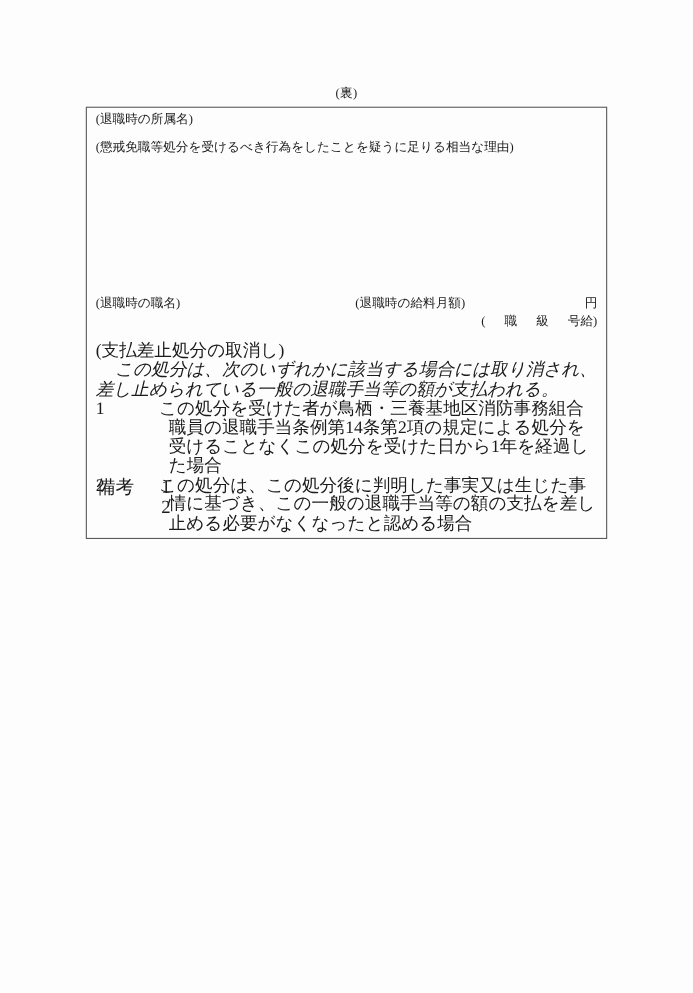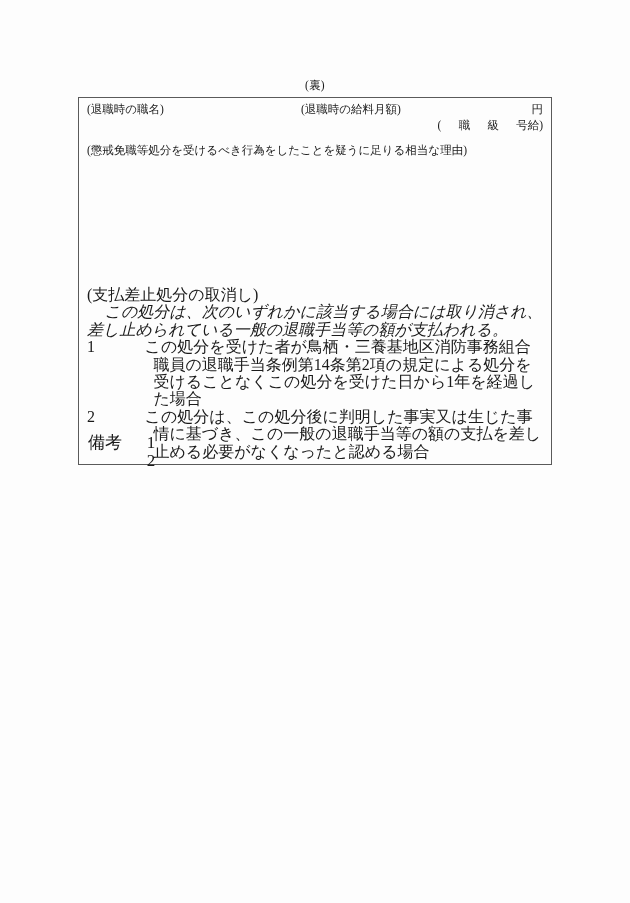--- a/index.html
+++ b/index.html
@@ -171,37 +171,42 @@
 </head>
 <body>
 
 <div class="page">
 
   <div class="side-label">(裏)</div>
 
   <div class="form-table">
     <table>
       <tbody>
+        <tr>
+          <td class="row-div r-affiliation" colspan="2">
+            <div class="cell-pad">(退職時の所属名)</div>
+          </td>
+        </tr>
+
+        <tr>
+          <td class="row-div r-reason" colspan="2">
+            <div class="cell-pad">(懲戒免職等処分を受けるべき行為をしたことを疑うに足りる相当な理由)</div>
+          </td>
+        </tr>
 
         <tr>
           <td class="row-div col-div r-title" style="width:214px">
             <div class="cell-pad">(退職時の職名)</div>
           </td>
           <td class="row-div salary-cell">
             <div class="salary-line1">
               <span>(退職時の給料月額)</span>
               <span>円</span>
             </div>
             <div class="salary-line2">(      職      級      号給)</div>
-          </td>
-        </tr>
-
-        <tr>
-          <td class="row-div r-reason" colspan="2">
-            <div class="cell-pad">(懲戒免職等処分を受けるべき行為をしたことを疑うに足りる相当な理由)</div>
           </td>
         </tr>
 
         <tr>
           <td class="r-cancel" colspan="2">
             <div class="cancel-body">
               <div class="cancel-head">(支払差止処分の取消し)</div>
               <div class="cancel-para">この処分は、次のいずれかに該当する場合には取り消され、差し止められている一般の退職手当等の額が支払われる。</div>
 
               <div class="cancel-item">

